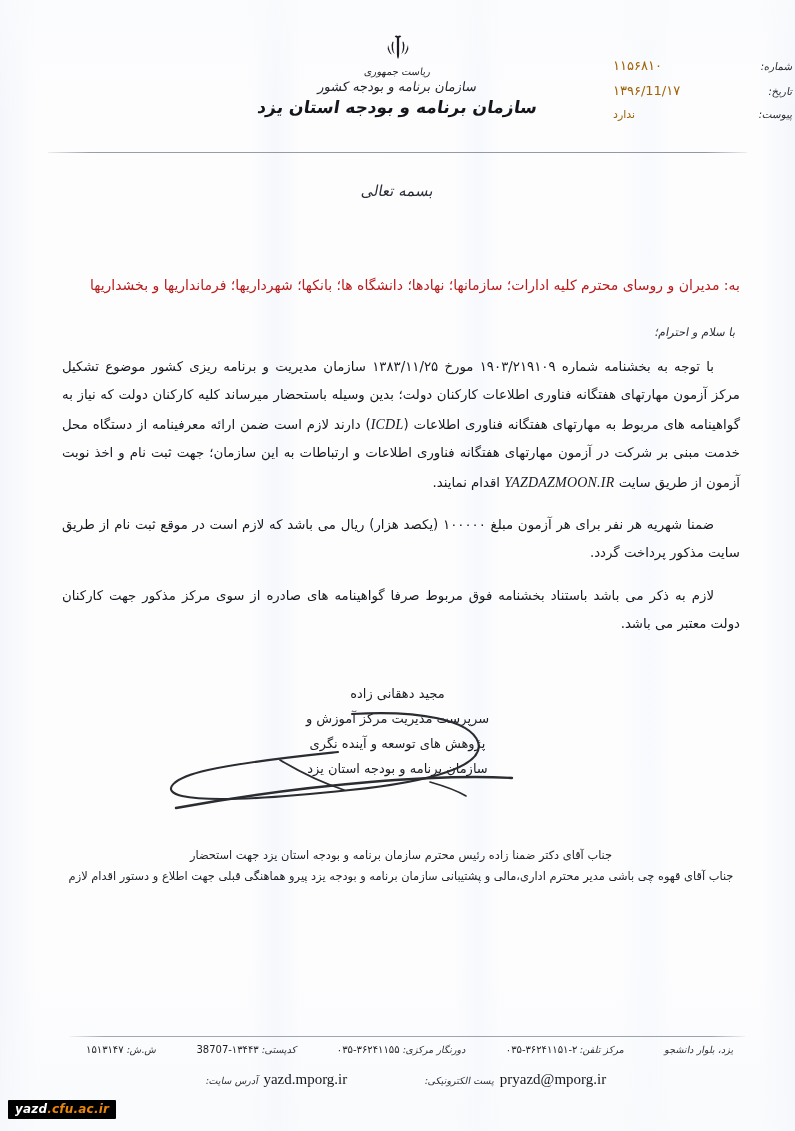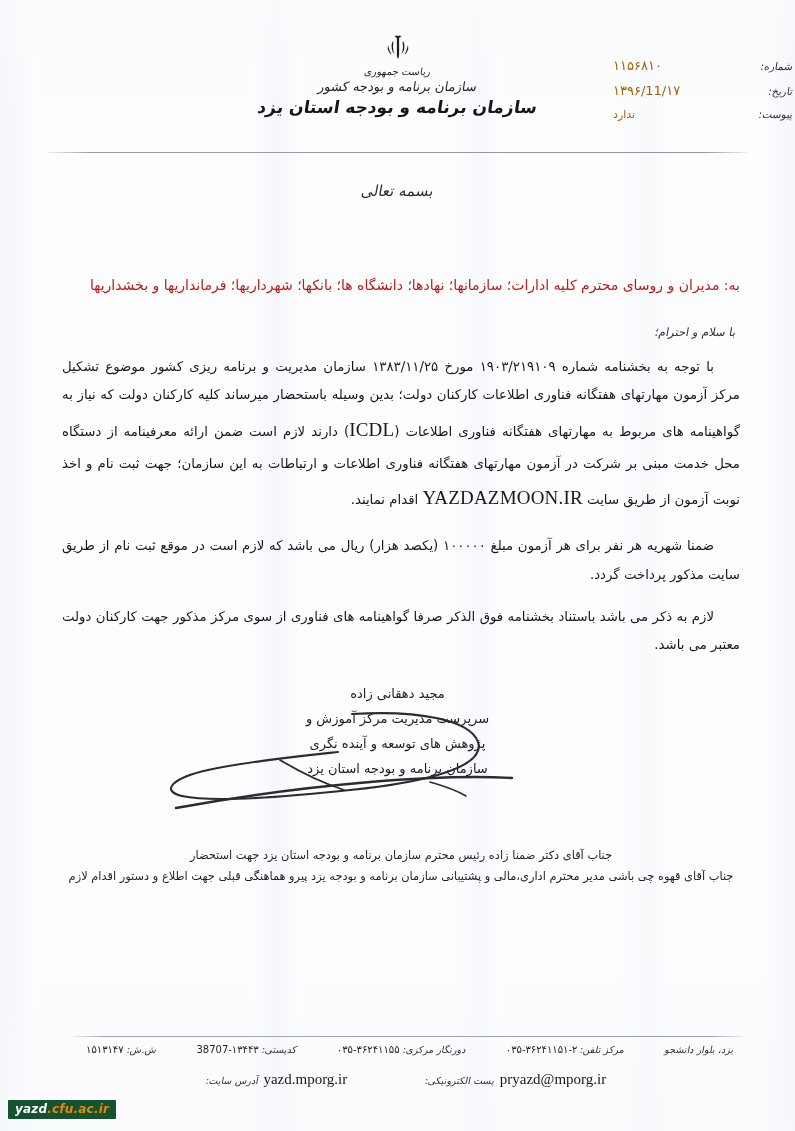--- a/index.html
+++ b/index.html
@@ -174,22 +174,23 @@
     line-height: 2.12;
     color: #15181e;
     text-align: justify;
     text-justify: inter-word;
     text-indent: 26px;
   }
   .para .ltr {
     direction: ltr;
     unicode-bidi: embed;
     font-family: "Liberation Serif", serif;
-    font-size: 19px;
+    font-size: 14px;
     letter-spacing: 0.2px;
+    font-style: italic;
   }
 
   
   .signature-zone {
     position: absolute;
     top: 682px;
     left: 0; right: 0;
     height: 150px;
   }
   .sig-text {
@@ -297,21 +298,21 @@
     font-size: 15px;
     color: #16181d;
     direction: ltr;
   }
 
   
   .watermark {
     position: absolute;
     left: 8px;
     bottom: 12px;
-    background: #14532d;
+    background: #000000;
     padding: 3px 7px 4px 7px;
     border-radius: 1px;
     font-family: "DejaVu Sans", sans-serif;
     font-size: 12px;
     font-weight: bold;
     font-style: italic;
     letter-spacing: 0.2px;
     direction: ltr;
     line-height: 1;
   }
@@ -367,21 +368,21 @@
     <div class="addressee">به: مدیران و روسای محترم کلیه ادارات؛ سازمانها؛ نهادها؛ دانشگاه ها؛ بانکها؛ شهرداریها؛ فرمانداریها و بخشداریها</div>
 
     <div class="salutation">با سلام و احترام؛</div>
 
     <div class="para">
       <span>با توجه به بخشنامه شماره ۱۹۰۳/۲۱۹۱۰۹ مورخ ۱۳۸۳/۱۱/۲۵ سازمان مدیریت و برنامه ریزی کشور موضوع تشکیل مرکز آزمون مهارتهای هفتگانه فناوری اطلاعات کارکنان دولت؛ بدین وسیله باستحضار میرساند کلیه کارکنان دولت که نیاز به گواهینامه های مربوط به مهارتهای هفتگانه فناوری اطلاعات (</span><span class="ltr">ICDL</span><span>) دارند لازم است ضمن ارائه معرفینامه از دستگاه محل خدمت مبنی بر شرکت در آزمون مهارتهای هفتگانه فناوری اطلاعات و ارتباطات به این سازمان؛ جهت ثبت نام و اخذ نوبت آزمون از طریق سایت </span><span class="ltr">YAZDAZMOON.IR</span><span> اقدام نمایند.</span>
     </div>
 
     <div class="para">ضمنا شهریه هر نفر برای هر آزمون مبلغ ۱۰۰۰۰۰ (یکصد هزار) ریال می باشد که لازم است در موقع ثبت نام از طریق سایت مذکور پرداخت گردد.</div>
 
-    <div class="para">لازم به ذکر می باشد باستناد بخشنامه فوق الذکر صرفا گواهینامه های فناوری از سوی مرکز مذکور جهت کارکنان دولت معتبر می باشد.</div>
+    <div class="para">لازم به ذکر می باشد باستناد بخشنامه فوق مربوط صرفا گواهینامه های صادره از سوی مرکز مذکور جهت کارکنان دولت معتبر می باشد.</div>
   </div>
 
   <div class="signature-zone">
     <div class="sig-text">
       <div class="sig-line">مجید دهقانی زاده</div>
       <div class="sig-line">سرپرست مدیریت مرکز آموزش و</div>
       <div class="sig-line">پژوهش های توسعه و آینده نگری</div>
       <div class="sig-line">سازمان برنامه و بودجه استان یزد</div>
     </div>
     <svg class="sig-scribble" viewBox="0 0 795 140" preserveAspectRatio="none">

